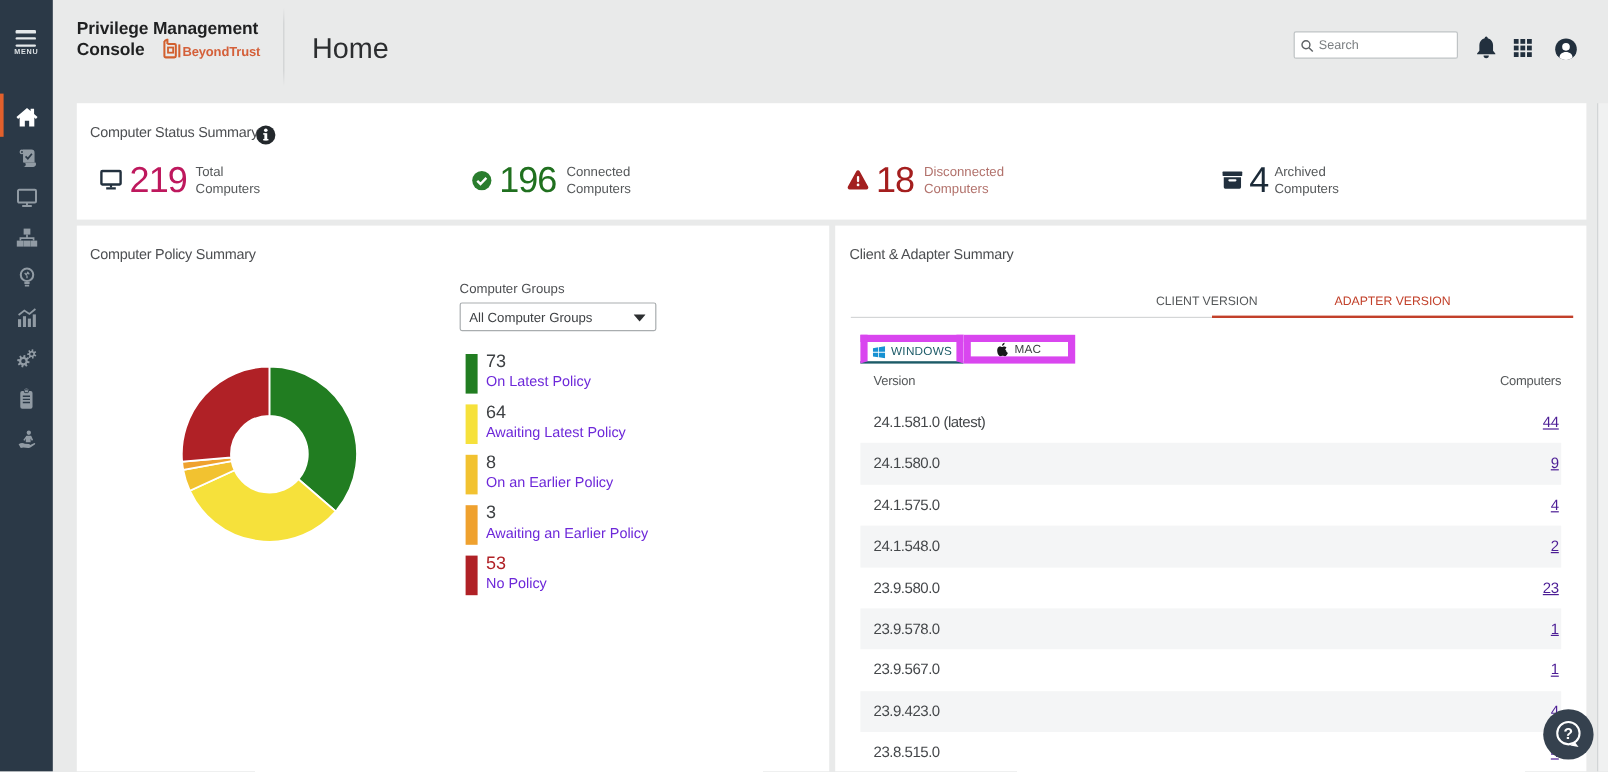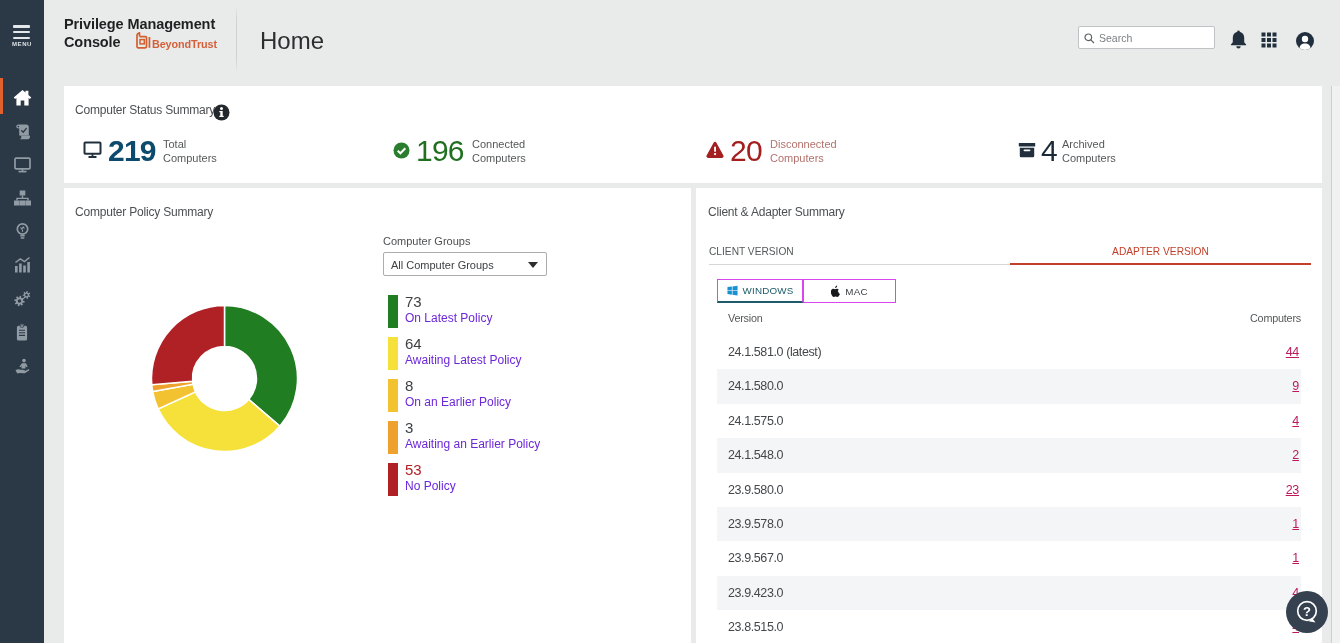--- a/index.html
+++ b/index.html
@@ -38,34 +38,34 @@
 .legBar { position:absolute; left:388px; width:10px; height:33px; }
 .legNum { position:absolute; left:405px; font-size:15px; color:#3e4144; }
 .legLbl { position:absolute; left:405px; font-size:12px; color:#6d28d9; }
 
 
 #cgLbl { position:absolute; left:383px; top:235px; font-size:11px; color:#4d4f52; }
 #dd { position:absolute; left:383px; top:252px; width:164px; height:24px; background:#fff; border:1px solid #a9adaf; border-radius:2px; }
 #dd span { position:absolute; left:7px; top:5.5px; font-size:11px; color:#3e4144; }
 
 
-#tabClient { position:absolute; left:709px; top:246px; width:301px; text-align:left; font-size:10.2px; letter-spacing:0; color:#55585a; }
+#tabClient { position:absolute; left:747px; top:246px; width:301px; text-align:right; font-size:10.2px; letter-spacing:0; color:#55585a; }
 #tabAdapter { position:absolute; left:1010px; top:246px; width:301px; text-align:center; font-size:10.2px; letter-spacing:0; color:#c2402a; }
 #tabLineGray { position:absolute; left:709px; top:264px; width:301px; height:1px; background:#d4d6d7; }
 #tabLineRed { position:absolute; left:1010px; top:263px; width:301px; height:2px; background:#c2402a; }
 
 
-.osBtn { position:absolute; top:279px; height:24px; background:#fff; border:1px solid #d946ef; font-size:9.8px; color:#3e4144; display:flex; align-items:center; justify-content:center; letter-spacing:0.2px; }
+.osBtn { position:absolute; top:279px; height:24px; background:#fff; border:6px solid #d946ef; font-size:9.8px; color:#3e4144; display:flex; align-items:center; justify-content:center; letter-spacing:0.2px; }
 #btnWin { left:717px; width:86px; border-bottom:2px solid #1d5b68; color:#1d5b68; }
 #btnMac { left:803px; width:93px; }
 .th { position:absolute; font-size:10.8px; color:#55585a; letter-spacing:-0.2px; }
 .row { position:absolute; left:717px; width:584px; height:34.4px; }
 .row.alt { background:#f4f5f6; }
 .rv { position:absolute; left:11px; top:10px; font-size:12.5px; color:#44474a; letter-spacing:-0.4px; }
-.rc { position:absolute; right:2px; top:10px; font-size:12.5px; color:#be185d; text-decoration:underline; letter-spacing:-0.3px;margin-left:44px; }
+.rc { position:absolute; right:2px; top:10px; font-size:12.5px; color:#4c1d95; text-decoration:underline; letter-spacing:-0.3px;margin-left:44px; }
 
 
 #help { position:absolute; left:1286px; top:591px; width:42px; height:42px; border-radius:50%; background:#35414e; display:flex; align-items:center; justify-content:center; }
 
 #scrollLine { position:absolute; left:1331px; top:86px; width:1px; height:557px; background:#cdd0d1; }
 #scrollStrip { position:absolute; left:1332px; top:86px; width:8px; height:557px; background:#f0f1f1; }
 </style>
 </head>
 <body>
 <div id="sidebar">
@@ -244,25 +244,25 @@
 </svg>
 <svg style="position:absolute;left:1018px;top:142px;" width="18" height="16" viewBox="0 0 18 16">
   <g fill="#22303e">
       <rect x="0.8" y="1" width="16.4" height="3.6" rx="0.5"></rect>
       <path d="M1.8 5.8 H16.2 V14 a1.2 1.2 0 0 1 -1.2 1.2 H3 A1.2 1.2 0 0 1 1.8 14 Z M6.5 7.4 a0.9 0.9 0 0 0 0 1.8 h5 a0.9 0.9 0 0 0 0 -1.8 z" fill-rule="evenodd"></path>
     </g>
 </svg>
 <div class="cardTitle" style="left:75px; top:205px;">Computer Policy Summary</div>
 <div class="cardTitle" style="left:708px; top:205px;">Client &amp; Adapter Summary</div>
 
-<div class="statNum" style="left:108px; top:134px; color:#0c4a6e;font-weight:bold;">219</div>
+<div class="statNum" style="left:108px; top:134px; color:#be185d;">219</div>
 <div class="statLbl" style="left:163px; top:137px;">Total<br>Computers</div>
 <div class="statNum" style="left:416px; top:134px; color:#20701f;">196</div>
 <div class="statLbl" style="left:472px; top:137px;">Connected<br>Computers</div>
-<div class="statNum" style="left:730px; top:134px; color:#a41e1e;">20</div>
+<div class="statNum" style="left:730px; top:134px; color:#a41e1e;">18</div>
 <div class="statLbl" style="left:770px; top:137px; color:#b2726c;">Disconnected<br>Computers</div>
 <div class="statNum" style="left:1041px; top:134px; color:#1b2a38;">4</div>
 <div class="statLbl" style="left:1062px; top:137px;">Archived<br>Computers</div>
 
 <svg id="donut" style="position:absolute; left:144px; top:298px;" width="161" height="161" viewBox="0 0 161 161">
 <path d="M80.50 7.50 A73 73 0 0 1 135.81 128.15 L104.74 101.39 A32 32 0 0 0 80.50 48.50 Z" fill="#217d21" stroke="#fff" stroke-width="1.5"></path>
 <path d="M135.81 128.15 A73 73 0 0 1 14.14 110.92 L51.41 93.83 A32 32 0 0 0 104.74 101.39 Z" fill="#f6e13b" stroke="#fff" stroke-width="1.5"></path>
 <path d="M14.14 110.92 A73 73 0 0 1 8.68 93.55 L49.02 86.22 A32 32 0 0 0 51.41 93.83 Z" fill="#f2c230" stroke="#fff" stroke-width="1.5"></path>
 <path d="M8.68 93.55 A73 73 0 0 1 7.77 86.77 L48.62 83.25 A32 32 0 0 0 49.02 86.22 Z" fill="#efa12e" stroke="#fff" stroke-width="1.5"></path>
 <path d="M7.77 86.77 A73 73 0 0 1 80.50 7.50 L80.50 48.50 A32 32 0 0 0 48.62 83.25 Z" fill="#b02126" stroke="#fff" stroke-width="1.5"></path>

